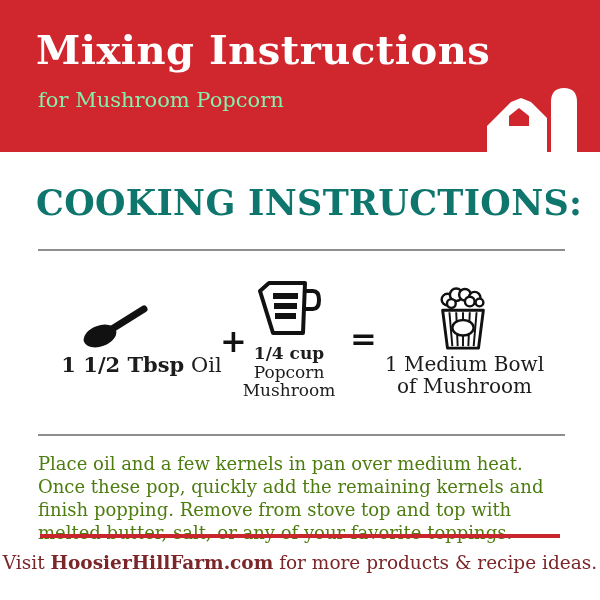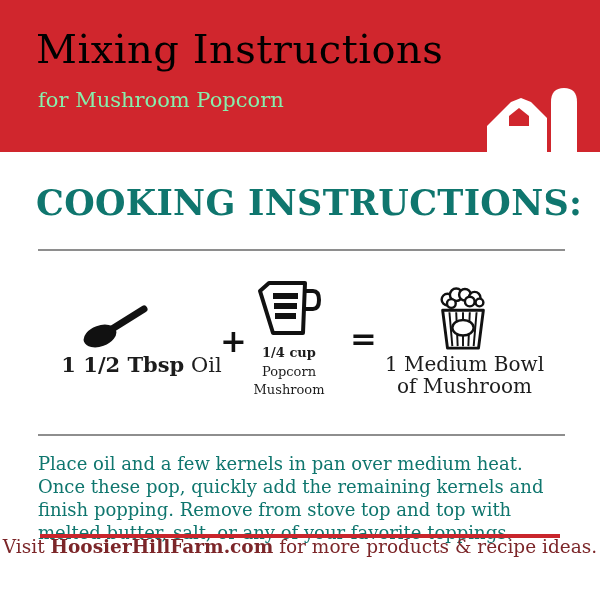--- a/index.html
+++ b/index.html
@@ -4,51 +4,51 @@
 <style>
   html,body{margin:0;padding:0;}
   body{
     width:600px;height:600px;background:#ffffff;position:relative;overflow:hidden;
     font-family:"DejaVu Serif","Liberation Serif",serif;color:#1c1c1c;
   }
   .stage{position:absolute;inset:0;width:600px;height:600px;}
 
   
   .band{position:absolute;left:0;top:0;width:600px;height:152px;background:#d0262d;}
-  .band-title{position:absolute;left:36px;top:26px;font-size:40px;font-weight:normal;color:#000000;letter-spacing:0.5px;}
+  .band-title{position:absolute;left:36px;top:26px;font-size:40px;font-weight:bold;color:#ffffff;letter-spacing:0.5px;}
   .band-sub{position:absolute;left:38px;top:88px;font-size:21px;color:#86efac;}
   .barn{position:absolute;right:12px;bottom:0;width:105px;height:72px;}
 
   
   .cook-heading{position:absolute;left:36px;top:182px;font-size:35px;font-weight:bold;color:#0f766e;letter-spacing:0.3px;}
 
   .divider{position:absolute;left:38px;width:527px;height:2px;background:#8e8e8e;}
   .divider.d1{top:249px;}
   .divider.d2{top:434px;}
 
   
   .eq-icon{position:absolute;}
   .spoon-svg{left:80px;top:300px;width:72px;height:48px;}
   .cup-svg{left:257px;top:281px;width:64px;height:58px;}
   .popcorn-svg{left:434px;top:287px;width:58px;height:64px;}
   .op{position:absolute;font-size:32px;font-weight:bold;color:#111;}
   .op-plus{left:220px;top:322px;}
   .op-eq{left:350px;top:320px;}
   .eq-label{position:absolute;text-align:center;color:#1c1c1c;}
   .lbl-oil{left:30px;top:352px;width:175px;font-size:21px;margin-left:24px;}
-  .lbl-kernels{left:224px;top:344px;width:130px;font-size:13px;line-height:18.5px;}
+  .lbl-kernels{left:224px;top:344px;width:130px;font-size:17px;line-height:18.5px;}
   .lbl-result{left:372px;top:353px;width:185px;font-size:20px;line-height:22px;}
   .b{font-weight:bold;}
 
   
-  .body-copy{position:absolute;left:38px;top:452px;width:528px;font-size:18px;line-height:23px;color:#0f766e;}
+  .body-copy{position:absolute;left:38px;top:452px;width:528px;font-size:18px;line-height:23px;color:#4d7c0f;}
 
   
   .red-rule{position:absolute;left:40px;top:534px;width:520px;height:4px;background:#c9252c;}
-  .footer-text{position:absolute;left:0;top:536px;width:600px;text-align:center;font-size:18.5px;color:#7c2629;}
+  .footer-text{position:absolute;left:0;top:552px;width:600px;text-align:center;font-size:18.5px;color:#7c2629;}
 </style>
 </head>
 <body>
 
 <div class="stage">
 
   <div class="band">
     <div class="band-title">Mixing Instructions</div>
     <div class="band-sub">for Mushroom Popcorn</div>
     <svg class="barn" viewBox="0 0 105 72" xmlns="http://www.w3.org/2000/svg">

